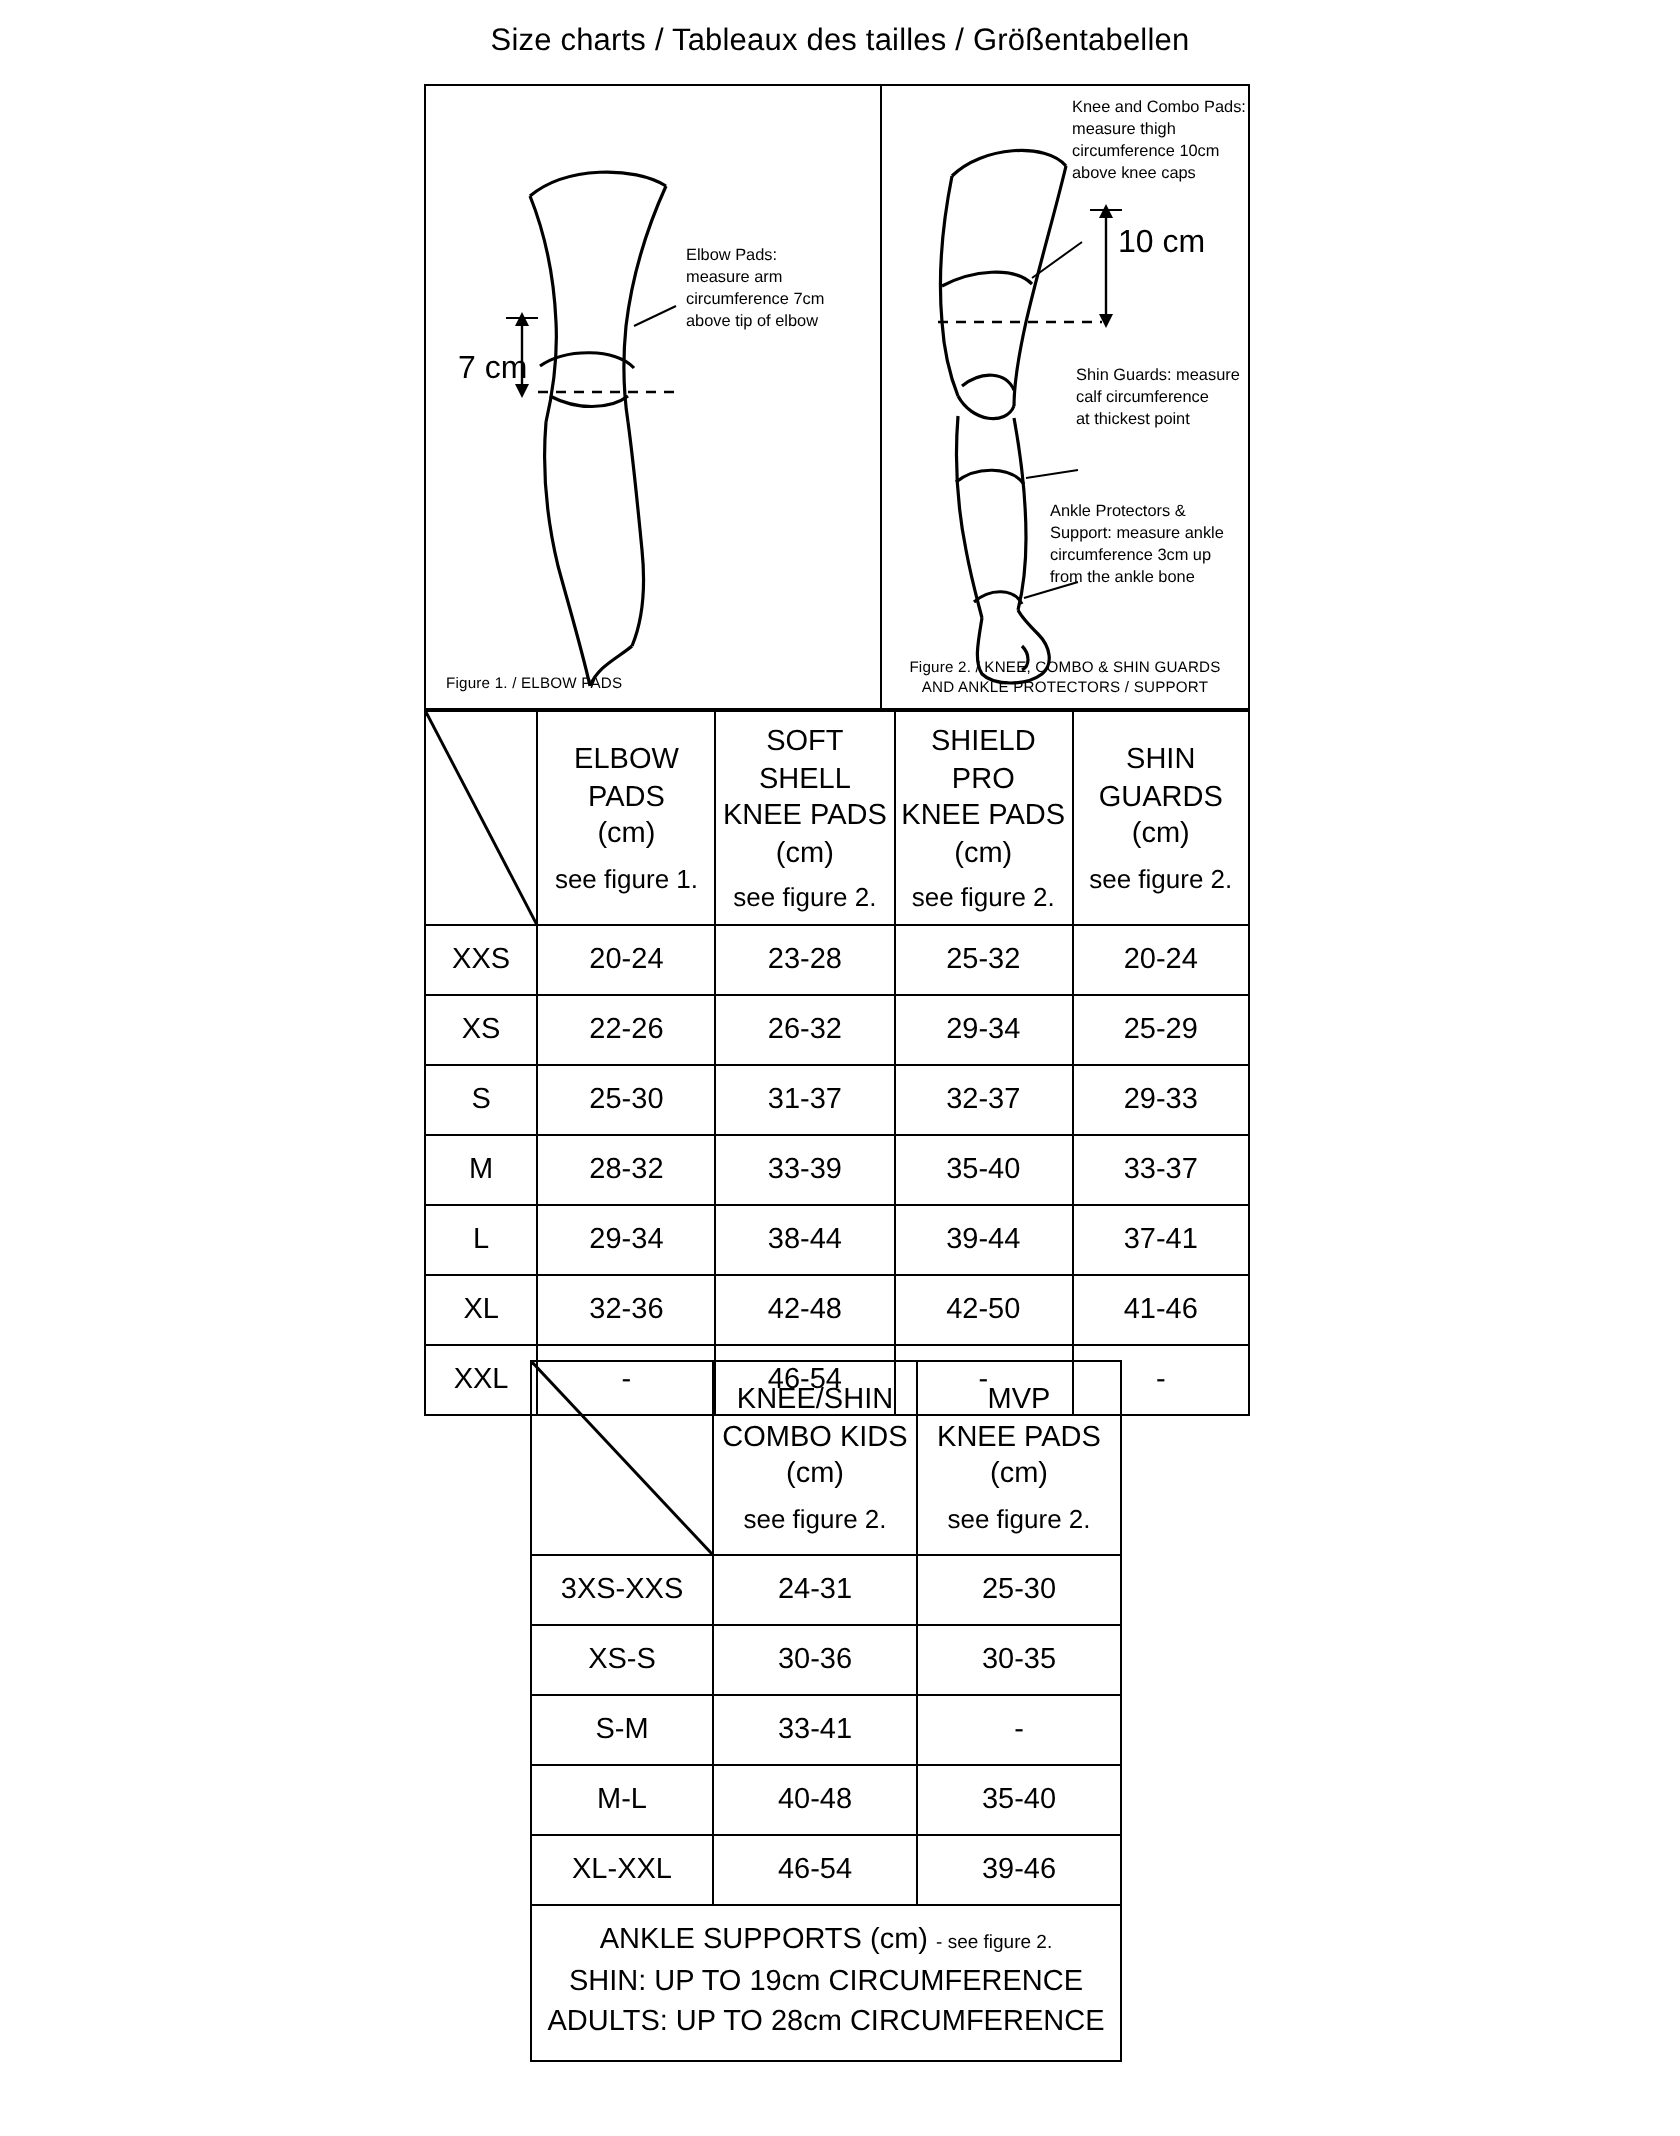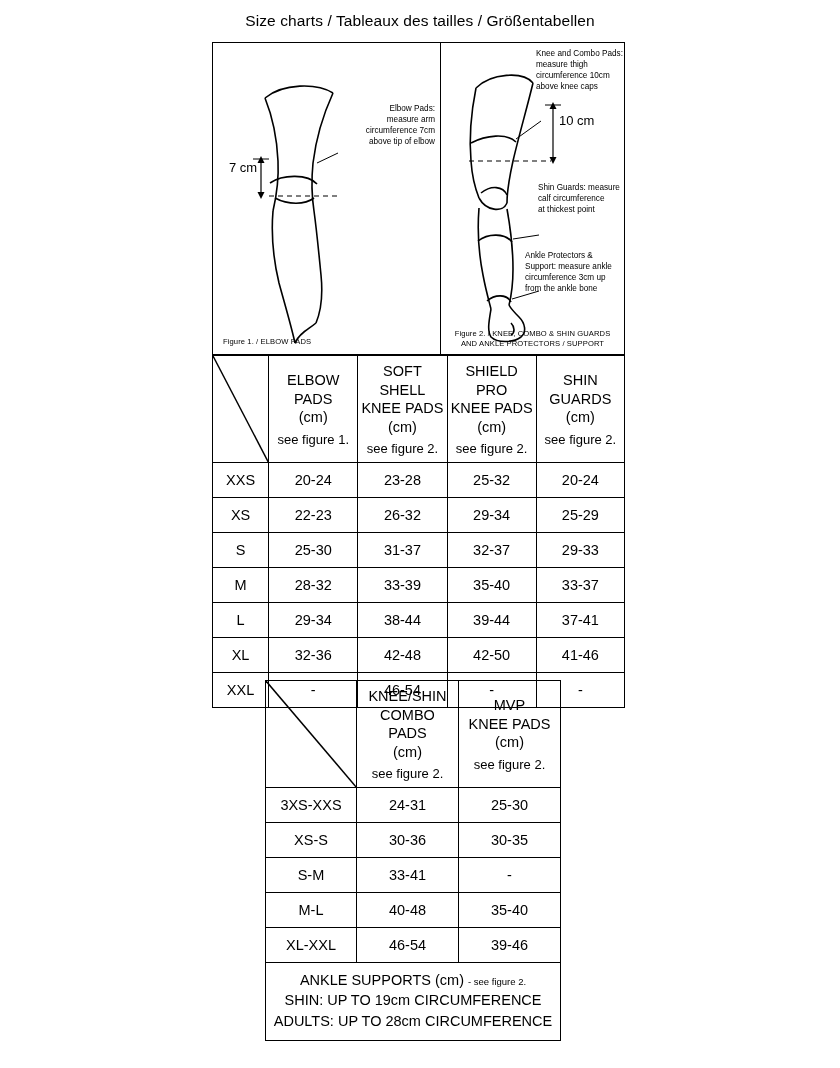--- a/index.html
+++ b/index.html
@@ -63,21 +63,21 @@
     width: auto;
     bottom: 8px;
   }
   .annot {
     position: absolute;
     font-size: 8.2px;
     line-height: 1.33;
   }
   .dim-label {
     position: absolute;
-    font-size: 13px;
+    font-size: 16px;
   }
   svg.figsvg {
     position: absolute;
     left: 0;
     top: 0;
     overflow: visible;
   }
 
   
   table.sz {
@@ -161,22 +161,22 @@
 
       <g stroke="#000" stroke-width="1.2">
         <line x1="48" y1="116" x2="48" y2="153"></line>
         <path d="M48,113 l-3.5,7 h7 z" fill="#000" stroke="none"></path>
         <path d="M48,156 l-3.5,-7 h7 z" fill="#000" stroke="none"></path>
         <line x1="40" y1="116" x2="56" y2="116" stroke-width="1"></line>
       </g>
 
       <line x1="104" y1="120" x2="125" y2="110" stroke="#000" stroke-width="1"></line>
     </svg>
-    <div class="dim-label" style="left:16px; top:117px;">7 cm</div>
-    <div class="annot" style="left:130px; top:61px; width:92px; white-space:pre-line;text-align:right;">Elbow Pads:
+    <div class="dim-label" style="left:16px; top:133px;">7 cm</div>
+    <div class="annot" style="left:130px; top:80px; width:92px; white-space:pre-line;">Elbow Pads:
 measure  arm
 circumference 7cm
 above tip of elbow</div>
     <div class="fig-caption">Figure 1. / ELBOW PADS</div>
   </div>
 
   <div class="fig-right">
     <svg class="figsvg" width="183" height="313" viewBox="0 0 183 313">
       <g fill="none" stroke="#000" stroke-width="1.6">
 
@@ -277,21 +277,21 @@
   <tbody>
     <tr>
       <td class="row-cell sizelabel">XXS</td>
       <td class="row-cell">20-24</td>
       <td class="row-cell">23-28</td>
       <td class="row-cell">25-32</td>
       <td class="row-cell">20-24</td>
     </tr>
     <tr>
       <td class="row-cell sizelabel">XS</td>
-      <td class="row-cell">22-23</td>
+      <td class="row-cell">22-26</td>
       <td class="row-cell">26-32</td>
       <td class="row-cell">29-34</td>
       <td class="row-cell">25-29</td>
     </tr>
     <tr>
       <td class="row-cell sizelabel">S</td>
       <td class="row-cell">25-30</td>
       <td class="row-cell">31-37</td>
       <td class="row-cell">32-37</td>
       <td class="row-cell">29-33</td>
@@ -335,21 +335,21 @@
   </colgroup>
   <thead>
     <tr>
       <th class="corner hdr-cell">
         <svg viewBox="0 0 91 86" preserveAspectRatio="none">
           <line x1="0" y1="0" x2="91" y2="86" stroke="#000" stroke-width="1.4"></line>
         </svg>
       </th>
       <th class="hdr-cell">
         <span>KNEE/SHIN</span><br>
-        <span>COMBO PADS</span><br>
+        <span>COMBO KIDS</span><br>
         <span>(cm)</span>
         <span class="small">see figure 2.</span>
       </th>
       <th class="hdr-cell">
         <span>MVP</span><br>
         <span>KNEE PADS</span><br>
         <span>(cm)</span>
         <span class="small">see figure 2.</span>
       </th>
     </tr>

